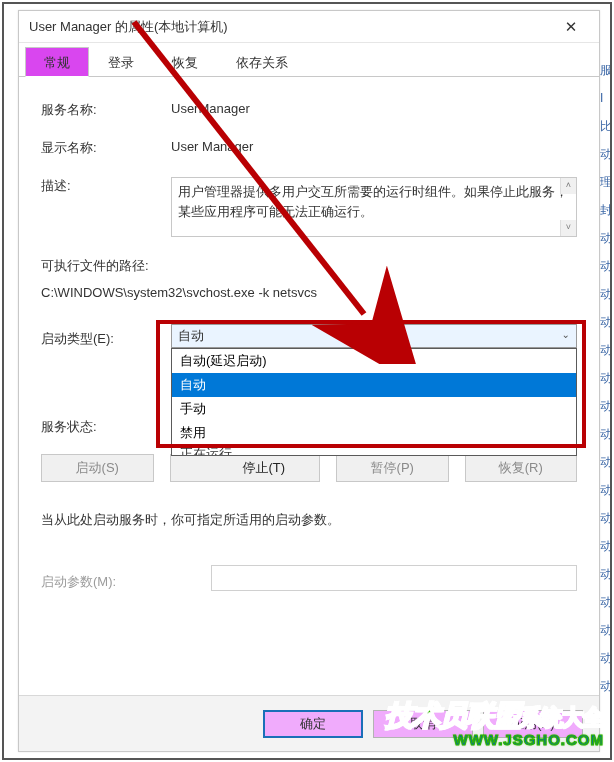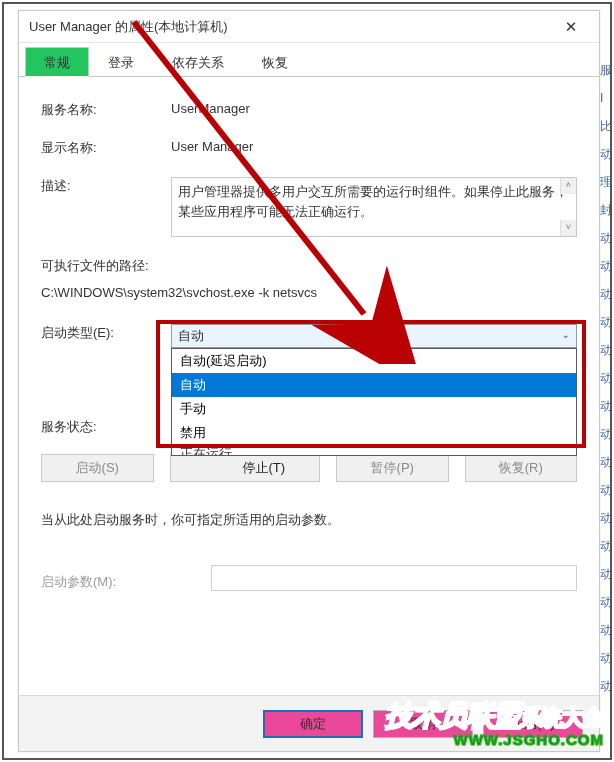--- a/index.html
+++ b/index.html
@@ -58,21 +58,21 @@
     font-size: 13px;
     color: #333;
     border: 1px solid transparent;
     cursor: pointer;
     position: relative;
     top: 1px;
   }
   .tab.active {
     border: 1px solid #c8c8c8;
     border-bottom-color: #fff;
-    background: #22c55e;
+    background: #d946ef;
   }
   .content {
     padding: 24px 22px 10px 22px;
     position: relative;
     height: calc(100% - 32px - 34px - 56px);
   }
   .row { display: flex; align-items: flex-start; margin-bottom: 20px; }
   .row .lbl { width: 130px; color: #333; }
   .row .val { flex: 1; color: #333; }
   .desc-box {
@@ -94,21 +94,21 @@
     background: #f0f0f0;
     border-left: 1px solid #ddd;
     display: flex; align-items: center; justify-content: center;
     font-size: 9px; color: #7a7a7a;
   }
   .desc-scroll-up { top: 0; }
   .desc-scroll-down { bottom: 0; }
   .path-section { }
   .path-section .lbl { margin-bottom: 10px; display:block; }
   .path-value { color: #333; }
-  .startup-row { display: flex; align-items: flex-start; margin-top: 24px; position: relative; z-index: 2; }
+  .startup-row { display: flex; align-items: flex-end; margin-top: 24px; position: relative; z-index: 2; }
   .startup-row .lbl { width: 130px; }
   .select-display {
     flex: 1;
     height: 24px;
     border: 1px solid #999;
     background: #eaf4ff;
     display: flex; align-items: center;
     padding: 0 6px;
     position: relative;
     cursor: pointer;
@@ -183,21 +183,21 @@
     display: flex;
     align-items: center;
     justify-content: flex-end;
     gap: 10px;
     padding: 0 16px;
     background: #f3f3f3;
   }
   .footer .fbtn {
     height: 28px; width: 100px;
     border: 1px solid #b3b3b3;
-    background: #ec4899;
+    background: #f0abfc;
     display: flex; align-items: center; justify-content: center;
     font-size: 13px;
     cursor: pointer;
     color: #333;
   }
   .footer .fbtn.primary {
     border: 2px solid #1a6fb8;
     font-weight: 500;
   }
   
@@ -279,22 +279,22 @@
   <div class="window">
 
     <div class="titlebar">
       <div class="title">User Manager 的属性(本地计算机)</div>
       <div class="close">✕</div>
     </div>
 
     <div class="tabs">
       <div class="tab active">常规</div>
       <div class="tab">登录</div>
+      <div class="tab">恢复</div>
       <div class="tab">依存关系</div>
-      <div class="tab">恢复</div>
     </div>
 
     <div class="content">
 
       <div class="row">
         <div class="lbl">服务名称:</div>
         <div class="val">UserManager</div>
       </div>
 
       <div class="row">

